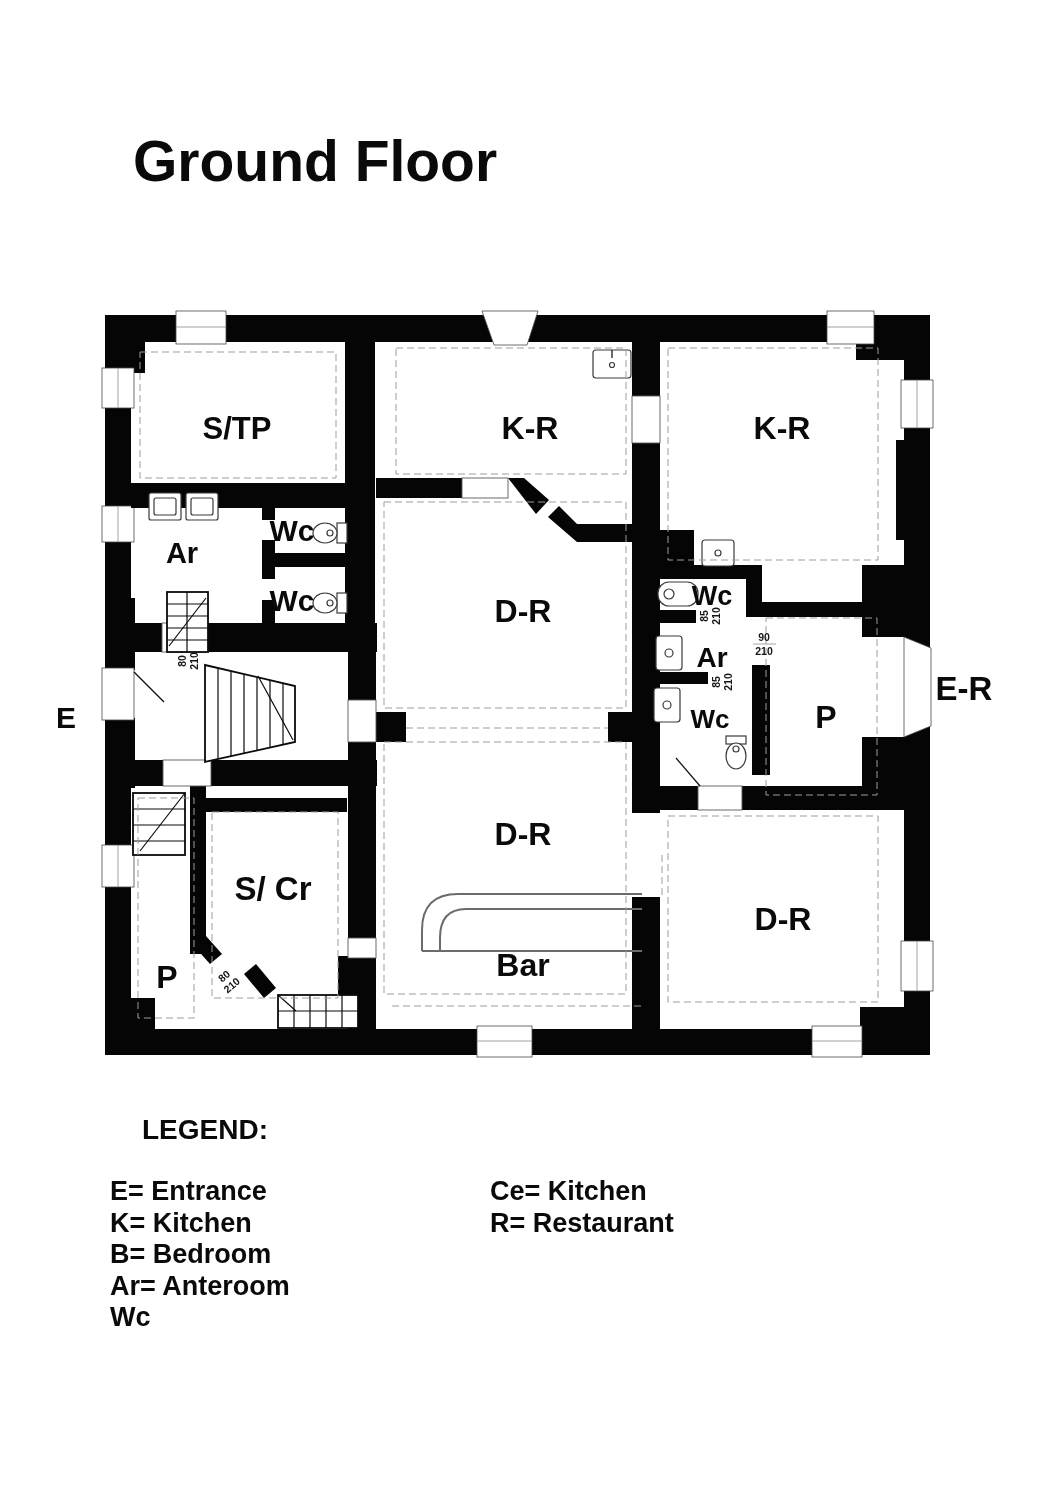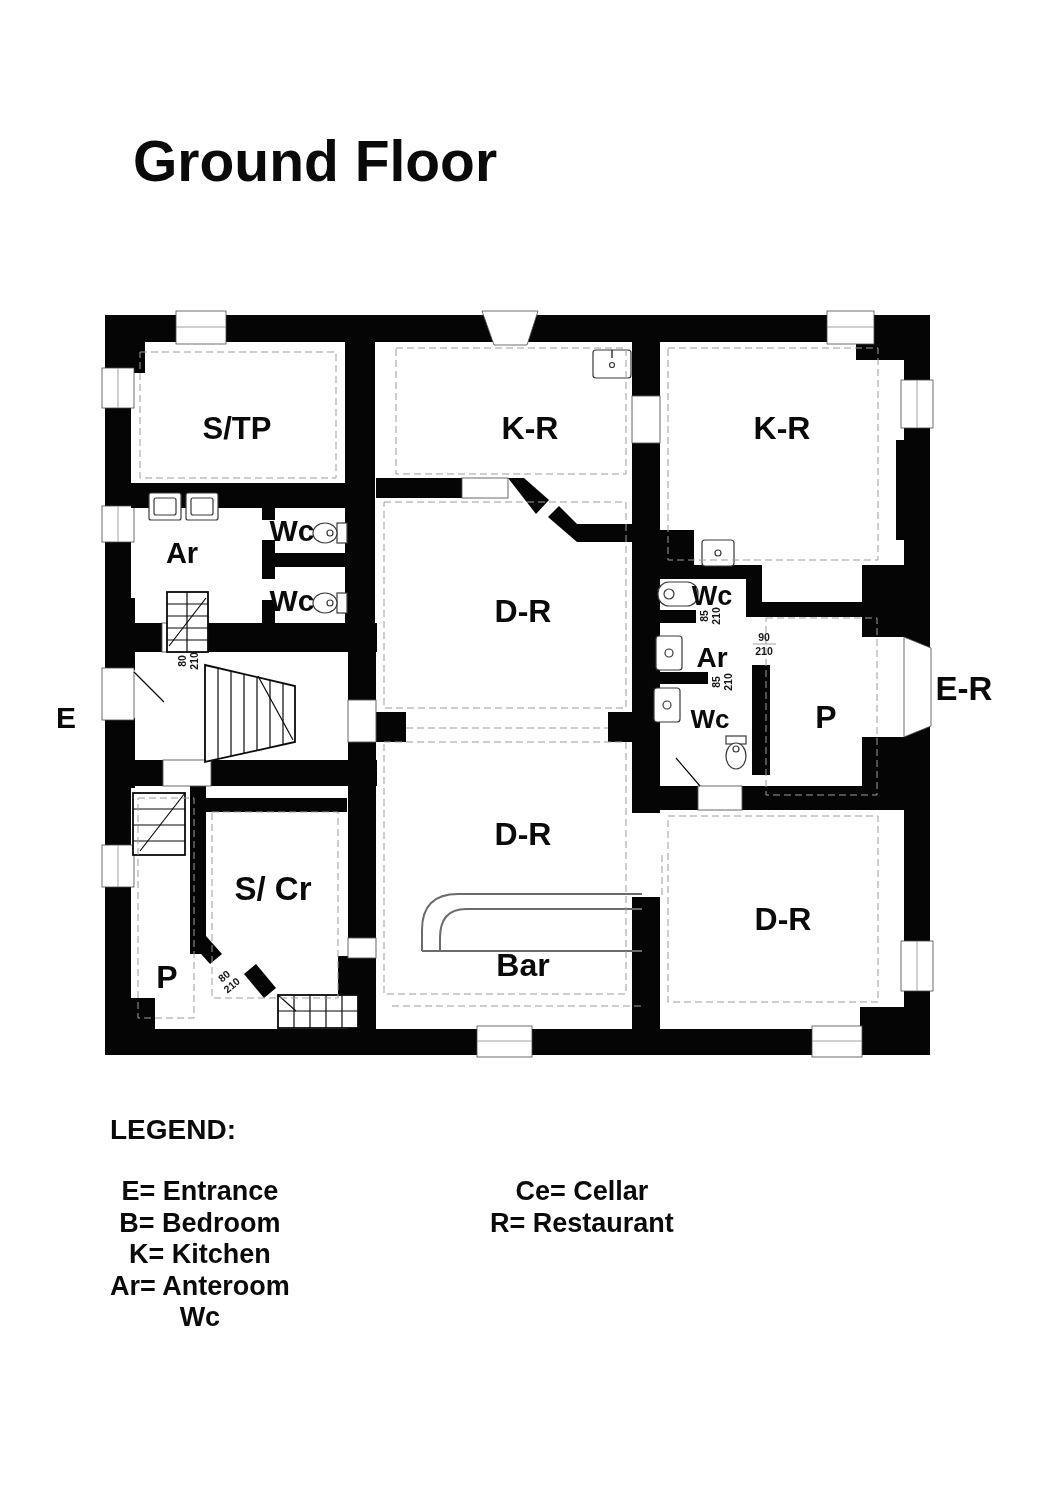--- a/index.html
+++ b/index.html
@@ -15,26 +15,26 @@
   .wall{fill:#050505;}
   .win{fill:#ffffff;stroke:#4a4a4a;stroke-width:0.8;}
   .door{fill:#ffffff;stroke:#5a5a5a;stroke-width:0.9;}
   .stair{fill:#ffffff;stroke:#0a0a0a;stroke-width:1.8;}
   .sline{stroke:#0a0a0a;stroke-width:1.2;fill:none;}
   .fix{fill:#ffffff;stroke:#3a3a3a;stroke-width:1.2;}
   .bar{fill:none;stroke:#6b6b6b;stroke-width:2;}
   .dash{fill:none;stroke:#9d9d9d;stroke-width:1;stroke-dasharray:7 4;}
   .thin{stroke:#8a8a8a;stroke-width:0.8;fill:none;}
   .legend{position:absolute;left:110px;top:1114px;color:#0a0a0a;}
-  .legend-heading{font-size:28px;font-weight:bold;}
+  .legend-heading{font-size:28px;font-weight:bold;margin-left:32px;}
   .legend-cols{position:absolute;top:62px;left:0;width:820px;}
   .legend-col{position:absolute;top:0;}
   .legend-col.left{left:0;}
   .legend-col.right{left:380px;}
-  .legend-item{font-size:27px;font-weight:bold;line-height:31.6px;white-space:nowrap;text-align:center;}
+  .legend-item{font-size:27px;font-weight:bold;line-height:31.6px;white-space:nowrap;}
 </style>
 </head>
 <body>
 
 <div class="page">
 
   <div class="page-title">Ground Floor</div>
 
   <svg width="1039" height="1500" viewBox="0 0 1039 1500">
 
@@ -273,25 +273,25 @@
         <text class="dim" x="229" y="990">210</text>
       </g>
     </g>
   </svg>
 
   <div class="legend">
     <div class="legend-heading">LEGEND:</div>
     <div class="legend-cols">
       <div class="legend-col left">
         <div class="legend-item">E= Entrance</div>
+        <div class="legend-item">K= Kitchen</div>
         <div class="legend-item">B= Bedroom</div>
-        <div class="legend-item">K= Kitchen</div>
         <div class="legend-item">Ar= Anteroom</div>
         <div class="legend-item">Wc</div>
       </div>
       <div class="legend-col right">
-        <div class="legend-item">Ce= Cellar</div>
+        <div class="legend-item">Ce= Kitchen</div>
         <div class="legend-item">R= Restaurant</div>
       </div>
     </div>
   </div>
 
 </div>
 
 </body></html>

